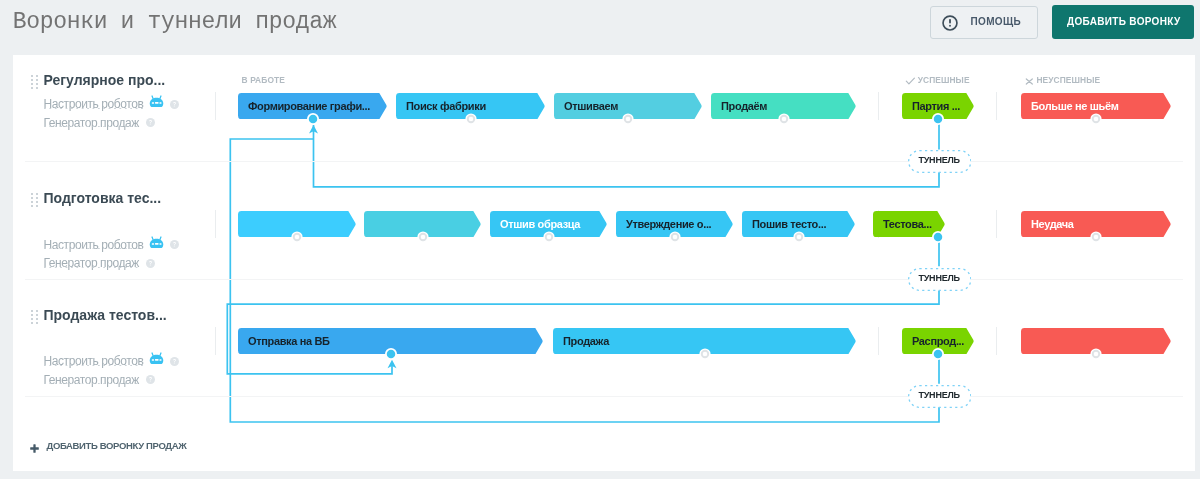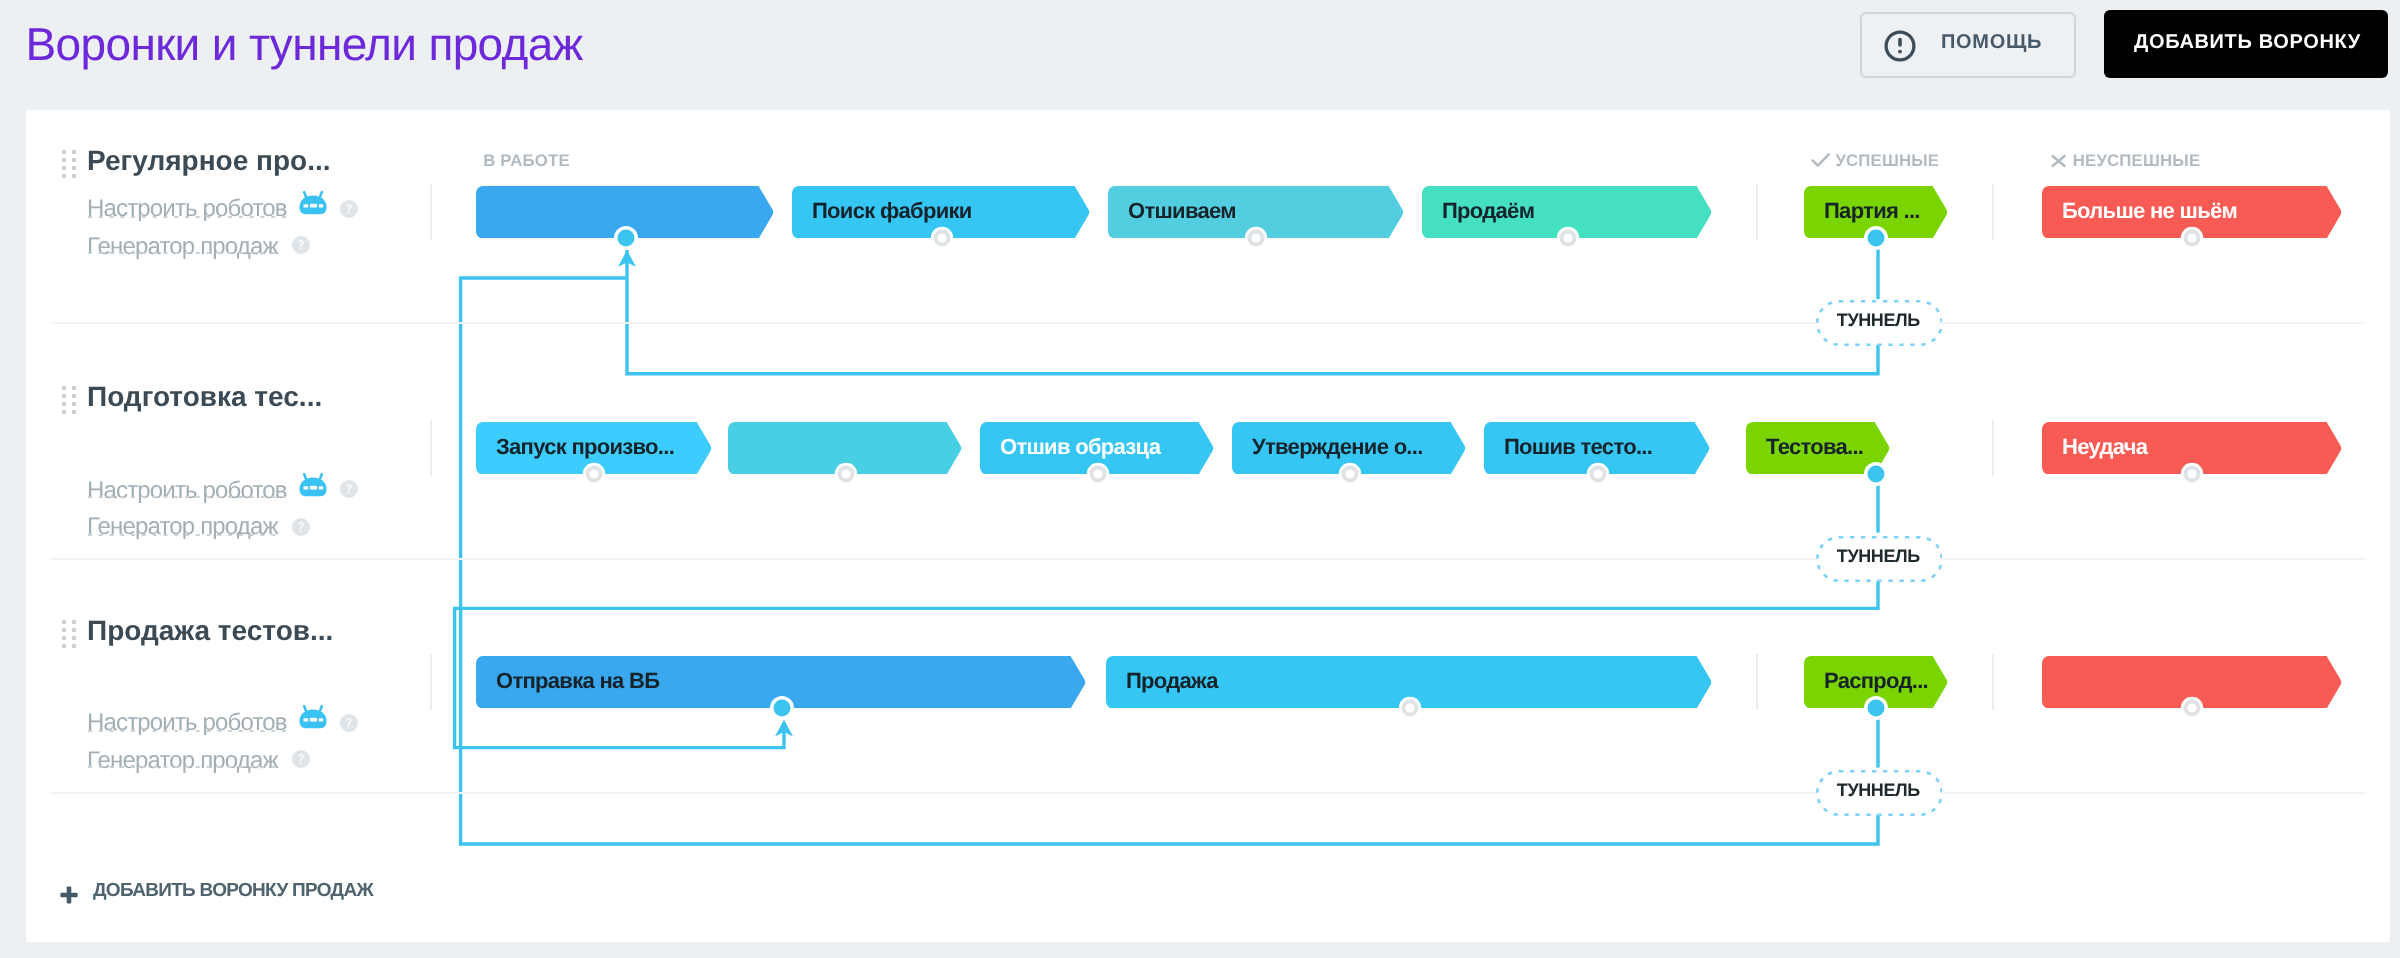--- a/index.html
+++ b/index.html
@@ -1,27 +1,27 @@
 <!DOCTYPE html>
 <html><head>
 <meta charset="utf-8">
 <style>
   html,body{margin:0;padding:0;}
   body{width:1200px;height:479px;background:#edf0f2;font-family:"Liberation Sans",sans-serif;overflow:hidden;
        -webkit-font-smoothing:antialiased;}
   .page{position:relative;width:1200px;height:479px;}
 
   
-  .hdr-title{position:absolute;left:12.8px;top:9px;font-size:23px;font-weight:300;color:#6d28d9;
-             letter-spacing:-0.33px;line-height:27px;}
+  .hdr-title{position:absolute;left:12.8px;top:9px;font-size:23px;font-weight:300;color:#737373;
+             letter-spacing:-0.33px;line-height:27px;font-family:Liberation Mono, monospace;}
   .btn-help{position:absolute;left:930px;top:6px;width:108px;height:33px;border:1px solid #cdd6db;
             border-radius:3px;background:#eef1f3;box-sizing:border-box;padding-left:20px;}
   .btn-help .ic{position:absolute;left:11px;top:8px;}
   .btn-help .lb{position:absolute;white-space:nowrap;left:39.5px;top:8.5px;font-size:10px;font-weight:700;color:#48596a;letter-spacing:0.35px;line-height:11px;}
-  .btn-add{position:absolute;left:1052px;top:5px;width:142px;height:34px;border-radius:3px;background:#000000;}
+  .btn-add{position:absolute;left:1052px;top:5px;width:142px;height:34px;border-radius:3px;background:#0f766e;}
   .btn-add .lb{position:absolute;white-space:nowrap;left:0;top:10.5px;width:142px;text-align:center;font-size:10px;font-weight:700;color:#fff;letter-spacing:0.32px;text-indent:1.5px;line-height:11px;}
 
   
   .card{position:absolute;left:13px;top:55px;width:1182px;height:416px;background:#fff;overflow:hidden;}
   .conn{position:absolute;left:0;top:0;pointer-events:none;}
   .fsep{position:absolute;left:11.8px;width:1158px;height:1px;background:#f3f4f5;}
 
   
   .drag{position:absolute;width:7px;height:13px;}
   .drag i{position:absolute;width:2px;height:2px;background:#ccd3d8;}
@@ -140,20 +140,21 @@
         <div data-name="close-icon" style="position:absolute;left:1010.7px;top:17.700000000000003px"><svg width="11" height="11" viewBox="0 0 11 11">
             <path d="M2.3 3.0 L8.3 8.0 M8.3 3.0 L2.3 8.0" stroke="#b2bbc2" stroke-width="1.2" fill="none" stroke-linecap="round"></path>
           </svg></div>
         <div class="colhdr" data-name="column-header-fail" style="left:1023.4000000000001px;top:21.299999999999997px">НЕУСПЕШНЫЕ</div>
         <div class="vdiv" data-name="success-column-divider" style="left:865px;top:37px;height:28px"></div>
         <div class="vdiv" data-name="fail-column-divider" style="left:983.3px;top:37px;height:28px"></div>
         <div class="chev" data-name="stage-chevron" style="left:225px;top:38px;width:149px">
           <svg class="shape" width="149" height="26.3" viewBox="0 0 149 26.3" data-name="chevron-shape">
             <path d="M 3.5 0 H 141.3 L 148.25 11.74 Q 149 13.15 148.25 14.56 L 141.3 26.3 H 3.5 A 3.5 3.5 0 0 1 0 22.8 V 3.5 A 3.5 3.5 0 0 1 3.5 0 Z" fill="#39a8ef"></path>
           </svg>
+          <span class="lbl" data-name="stage-label" style="color:#16232b">Формирование графи...</span>
         </div>
         <svg class="dot" data-name="stage-connector-dot" style="left:293.5px;top:58.3px" width="12" height="12" viewBox="0 0 12 12">
           <circle cx="6" cy="6" r="6" fill="#fff"></circle>
           <circle cx="6" cy="6" r="4.25" fill="#3cc3f0"></circle>
         </svg>
         <div class="chev" data-name="stage-chevron" style="left:383px;top:38px;width:149px">
           <svg class="shape" width="149" height="26.3" viewBox="0 0 149 26.3" data-name="chevron-shape">
             <path d="M 3.5 0 H 141.3 L 148.25 11.74 Q 149 13.15 148.25 14.56 L 141.3 26.3 H 3.5 A 3.5 3.5 0 0 1 0 22.8 V 3.5 A 3.5 3.5 0 0 1 3.5 0 Z" fill="#36c6f4"></path>
           </svg>
           <span class="lbl" data-name="stage-label" style="color:#16232b">Поиск фабрики</span>
@@ -239,21 +240,20 @@
             <circle cx="4.72" cy="7.1" r="0.52" fill="#fff"></circle>
           </svg>
         </span>
         <div class="vdiv" data-name="left-column-divider" style="left:201.5px;top:154.5px;height:28px"></div>
         <div class="vdiv" data-name="success-column-divider" style="left:865px;top:154.5px;height:28px"></div>
         <div class="vdiv" data-name="fail-column-divider" style="left:983.3px;top:154.5px;height:28px"></div>
         <div class="chev" data-name="stage-chevron" style="left:225px;top:155.5px;width:118px">
           <svg class="shape" width="118" height="26.3" viewBox="0 0 118 26.3" data-name="chevron-shape">
             <path d="M 3.5 0 H 110.3 L 117.25 11.74 Q 118 13.15 117.25 14.56 L 110.3 26.3 H 3.5 A 3.5 3.5 0 0 1 0 22.8 V 3.5 A 3.5 3.5 0 0 1 3.5 0 Z" fill="#3ccdfe"></path>
           </svg>
-          <span class="lbl" data-name="stage-label" style="color:#16232b">Запуск произво...</span>
         </div>
         <svg class="dot" data-name="stage-connector-dot" style="left:278px;top:175.8px" width="12" height="12" viewBox="0 0 12 12">
           <circle cx="6" cy="6" r="5.6" fill="#fff"></circle>
           <circle cx="6" cy="6" r="3.25" fill="none" stroke="#dfe3e6" stroke-width="1.9"></circle>
         </svg>
         <div class="chev" data-name="stage-chevron" style="left:351px;top:155.5px;width:117px">
           <svg class="shape" width="117" height="26.3" viewBox="0 0 117 26.3" data-name="chevron-shape">
             <path d="M 3.5 0 H 109.3 L 116.25 11.74 Q 117 13.15 116.25 14.56 L 109.3 26.3 H 3.5 A 3.5 3.5 0 0 1 0 22.8 V 3.5 A 3.5 3.5 0 0 1 3.5 0 Z" fill="#49cfe3"></path>
           </svg>
         </div>

